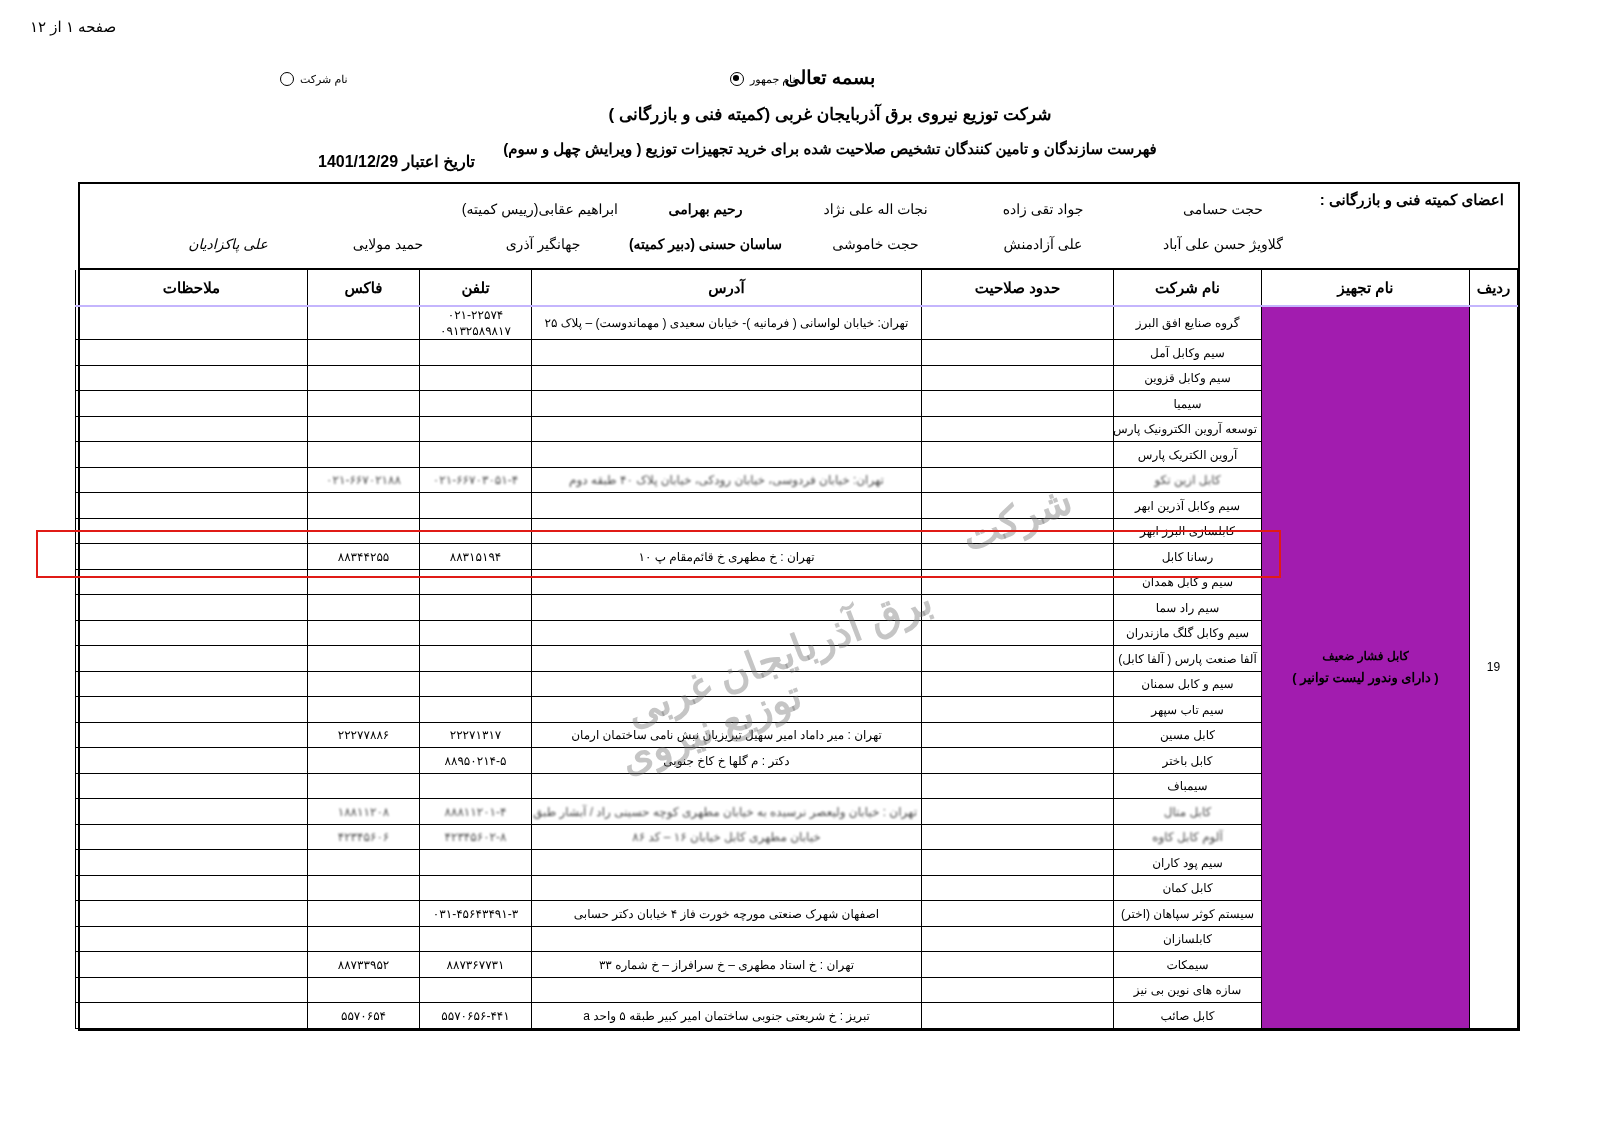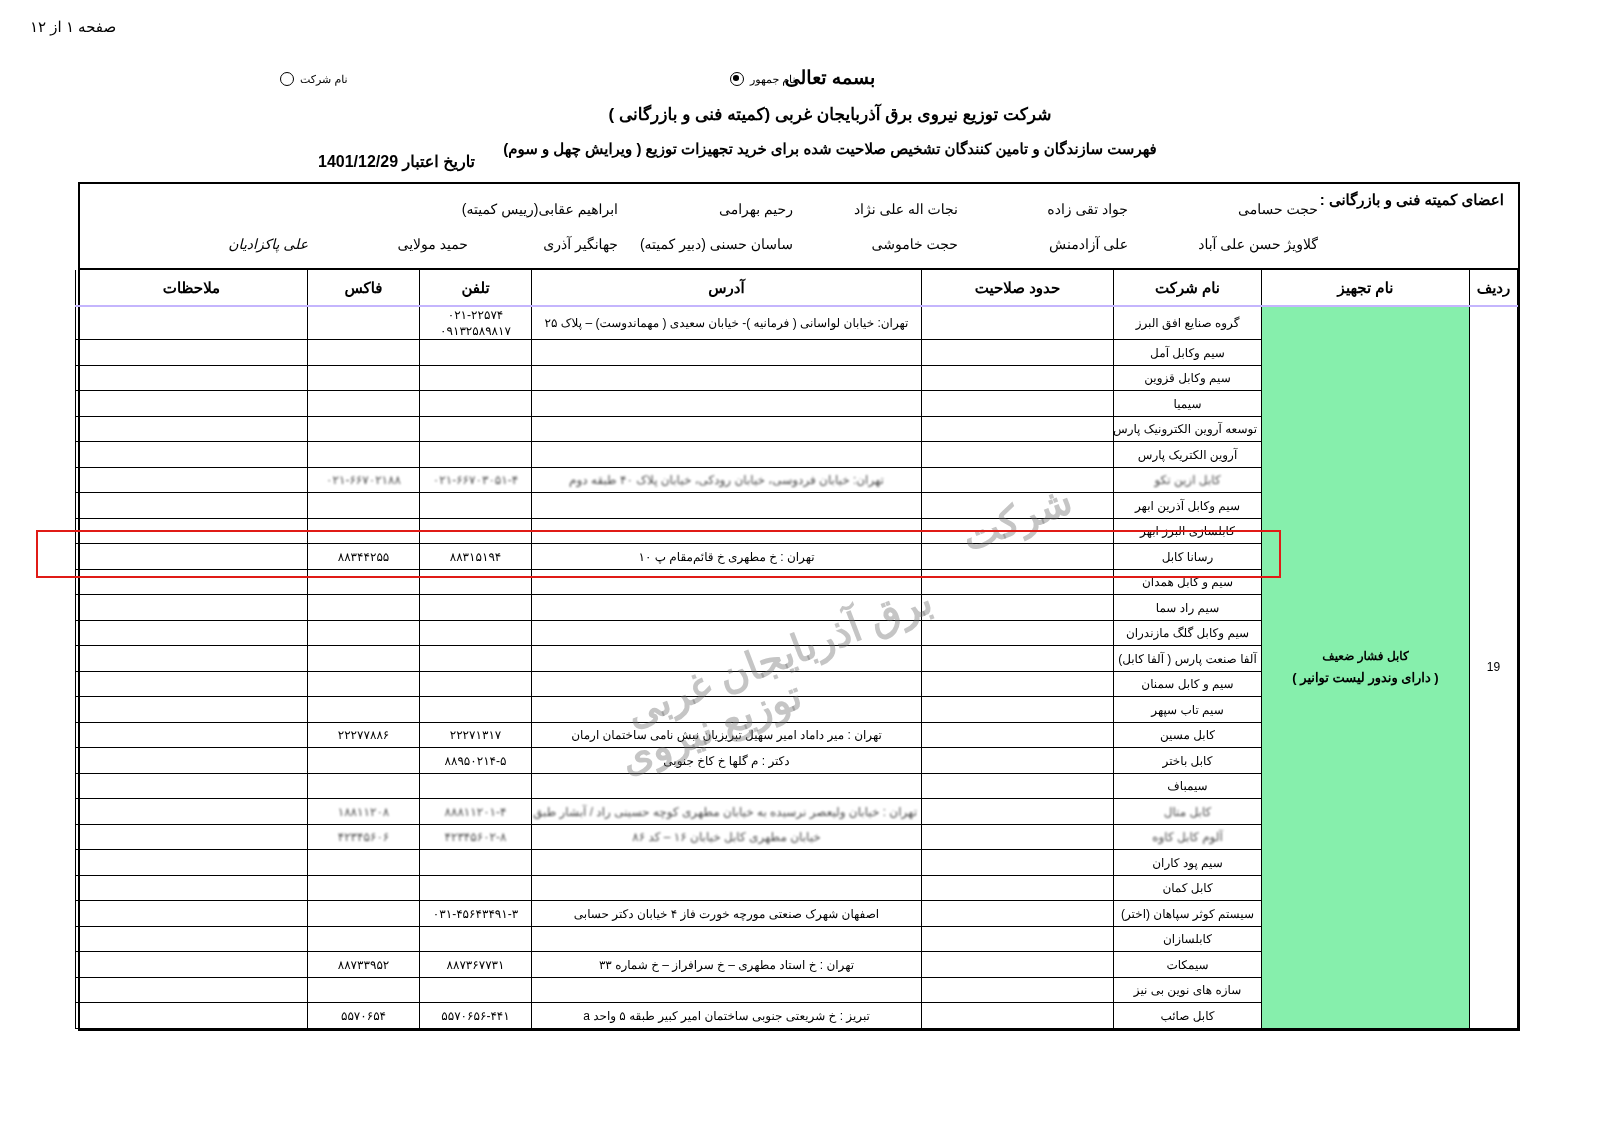--- a/index.html
+++ b/index.html
@@ -133,26 +133,27 @@
     font-size: 14px;
     display: flex;
     flex-direction: row;
     justify-content: flex-start;
     gap: 0;
   }
   .committee .row.r1 { top: 17px; }
   .committee .row.r2 { top: 52px; }
   .committee .row span {
     display: inline-block;
+    text-align: center;
     white-space: nowrap;
   }
   .committee .row span:nth-child(1) { width: 190px; }
   .committee .row span:nth-child(2) { width: 170px; }
   .committee .row span:nth-child(3) { width: 165px; }
-  .committee .row span:nth-child(4) { width: 175px; }
+  .committee .row span:nth-child(4) { width: 175px; font-weight: bold; }
   .committee .row span:nth-child(5) { width: 150px; }
   .committee .row span:nth-child(6) { width: 160px; }
   .committee .row span:nth-child(7) { width: 160px; font-style: italic; }
 
   table.grid {
     border-collapse: collapse;
     width: 100%;
     direction: rtl;
     table-layout: fixed;
   }
@@ -177,21 +178,21 @@
   .col-radif   { width: 48px; }
   .col-tajhiz  { width: 208px; }
   .col-sherkat { width: 148px; }
   .col-salahiat{ width: 192px; }
   .col-address { width: 390px; }
   .col-tel     { width: 112px; }
   .col-fax     { width: 112px; }
   .col-molaheza{ width: 232px; }
 
   td.cell-tajhiz {
-    background: #86efac;
+    background: #a21caf;
     font-size: 15px;
     font-weight: bold;
     line-height: 1.7;
     white-space: normal;
   }
   td.cell-radif {
     font-size: 17px;
   }
   td.cell-sherkat {
     font-size: 12.5px;

